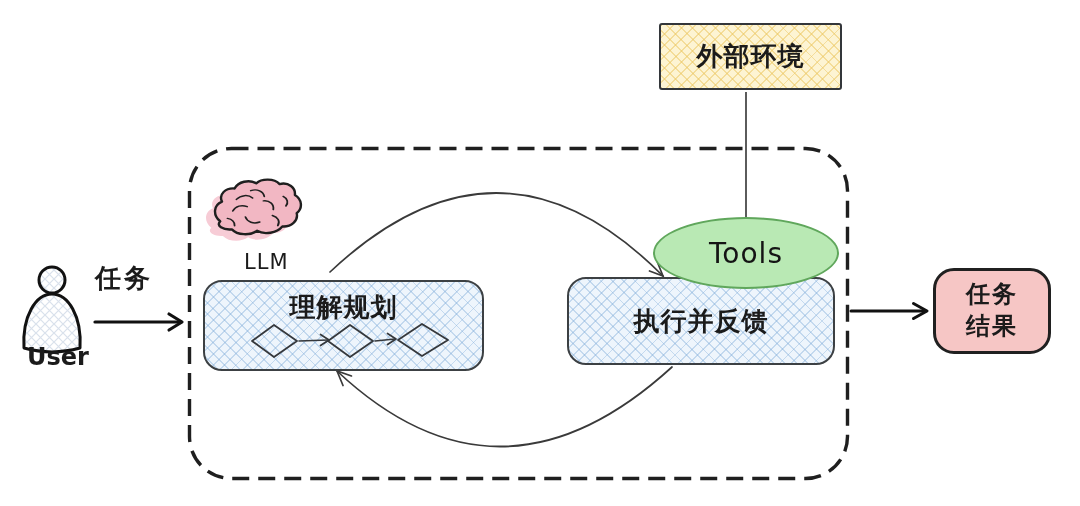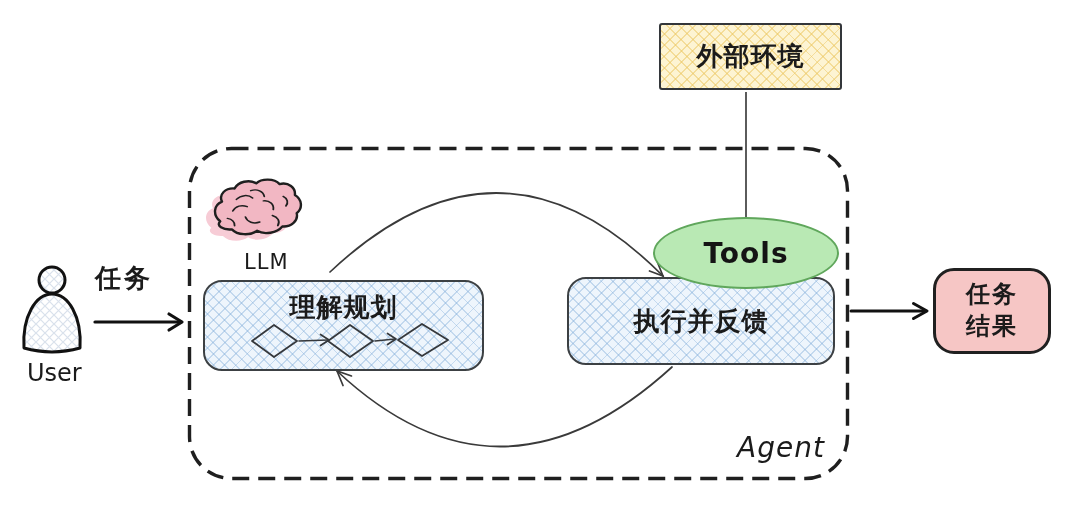--- a/index.html
+++ b/index.html
@@ -24,27 +24,27 @@
       repeating-linear-gradient(135deg, rgba(126,171,216,.38) 0px, rgba(126,171,216,.38) 1.3px, transparent 1.3px, transparent 8px);
   }
   .env-box{left:659px;top:23px;width:183px;height:67px;border:2.5px solid #33363a;border-radius:3px;z-index:3;
     font-size:26px;font-weight:600;letter-spacing:1px;}
   .plan-box{left:203px;top:280px;width:281px;height:91px;border:2px solid #3c4043;border-radius:19px;z-index:3;
     align-items:flex-start;}
   .plan-box .box-label{margin-top:8px;font-size:26px;font-weight:600;letter-spacing:1px;}
   .exec-box{left:567px;top:277px;width:268px;height:88px;border:2px solid #3c4043;border-radius:19px;z-index:3;
     font-size:26px;font-weight:600;letter-spacing:1px;}
   .tools-ellipse{left:653px;top:217px;width:186px;height:72px;background:#b9e9b4;border:2px solid #60a75c;
-    border-radius:50%;z-index:4;font-size:28px;font-weight:700;letter-spacing:1px;color:#141414;text-align:right;}
+    border-radius:50%;z-index:4;font-size:28px;font-weight:400;letter-spacing:1px;color:#141414;text-align:right;}
   .result-box{left:933px;top:268px;width:118px;height:86px;background:#f6c6c5;border:3px solid #202020;
     border-radius:21px;z-index:3;flex-direction:column;font-size:24px;font-weight:600;letter-spacing:2px;line-height:1.32;}
   .float-label{position:absolute;z-index:6;white-space:nowrap;}
   .task-label{left:95px;top:261px;font-size:26px;font-weight:600;letter-spacing:3px;}
   .llm-label{left:244px;top:250px;font-size:21px;font-weight:500;letter-spacing:1px;}
-  .user-label{left:27px;top:359px;font-size:24px;font-weight:400;text-align:right;}
+  .user-label{left:27px;top:343px;font-size:24px;font-weight:700;text-align:right;}
   .agent-label{left:737px;top:431px;font-size:28px;font-weight:500;font-style:italic;letter-spacing:1px;}
 </style>
 </head>
 <body>
 
 <div class="canvas">
 
   <svg class="layer under" width="1080" height="506" viewBox="0 0 1080 506">
 
     <rect x="189.5" y="148.5" width="658" height="330" rx="42" fill="none" stroke="#1f1f1f" stroke-width="3.4" stroke-dasharray="17 9"></rect>
@@ -130,15 +130,14 @@
         <path d="M320.5,334.5 L329,340 L320.5,345.5"></path>
         <path d="M375,341 L395,339"></path>
         <path d="M387.5,333.5 L396,339 L387.5,344.5"></path>
       </g>
     </g>
   </svg>
 
   <div class="float-label task-label">任务</div>
   <div class="float-label llm-label">LLM</div>
   <div class="float-label user-label">User</div>
-  <div class="float-label agent-label">Agent</div>
 
 </div>
 
 </body></html>

